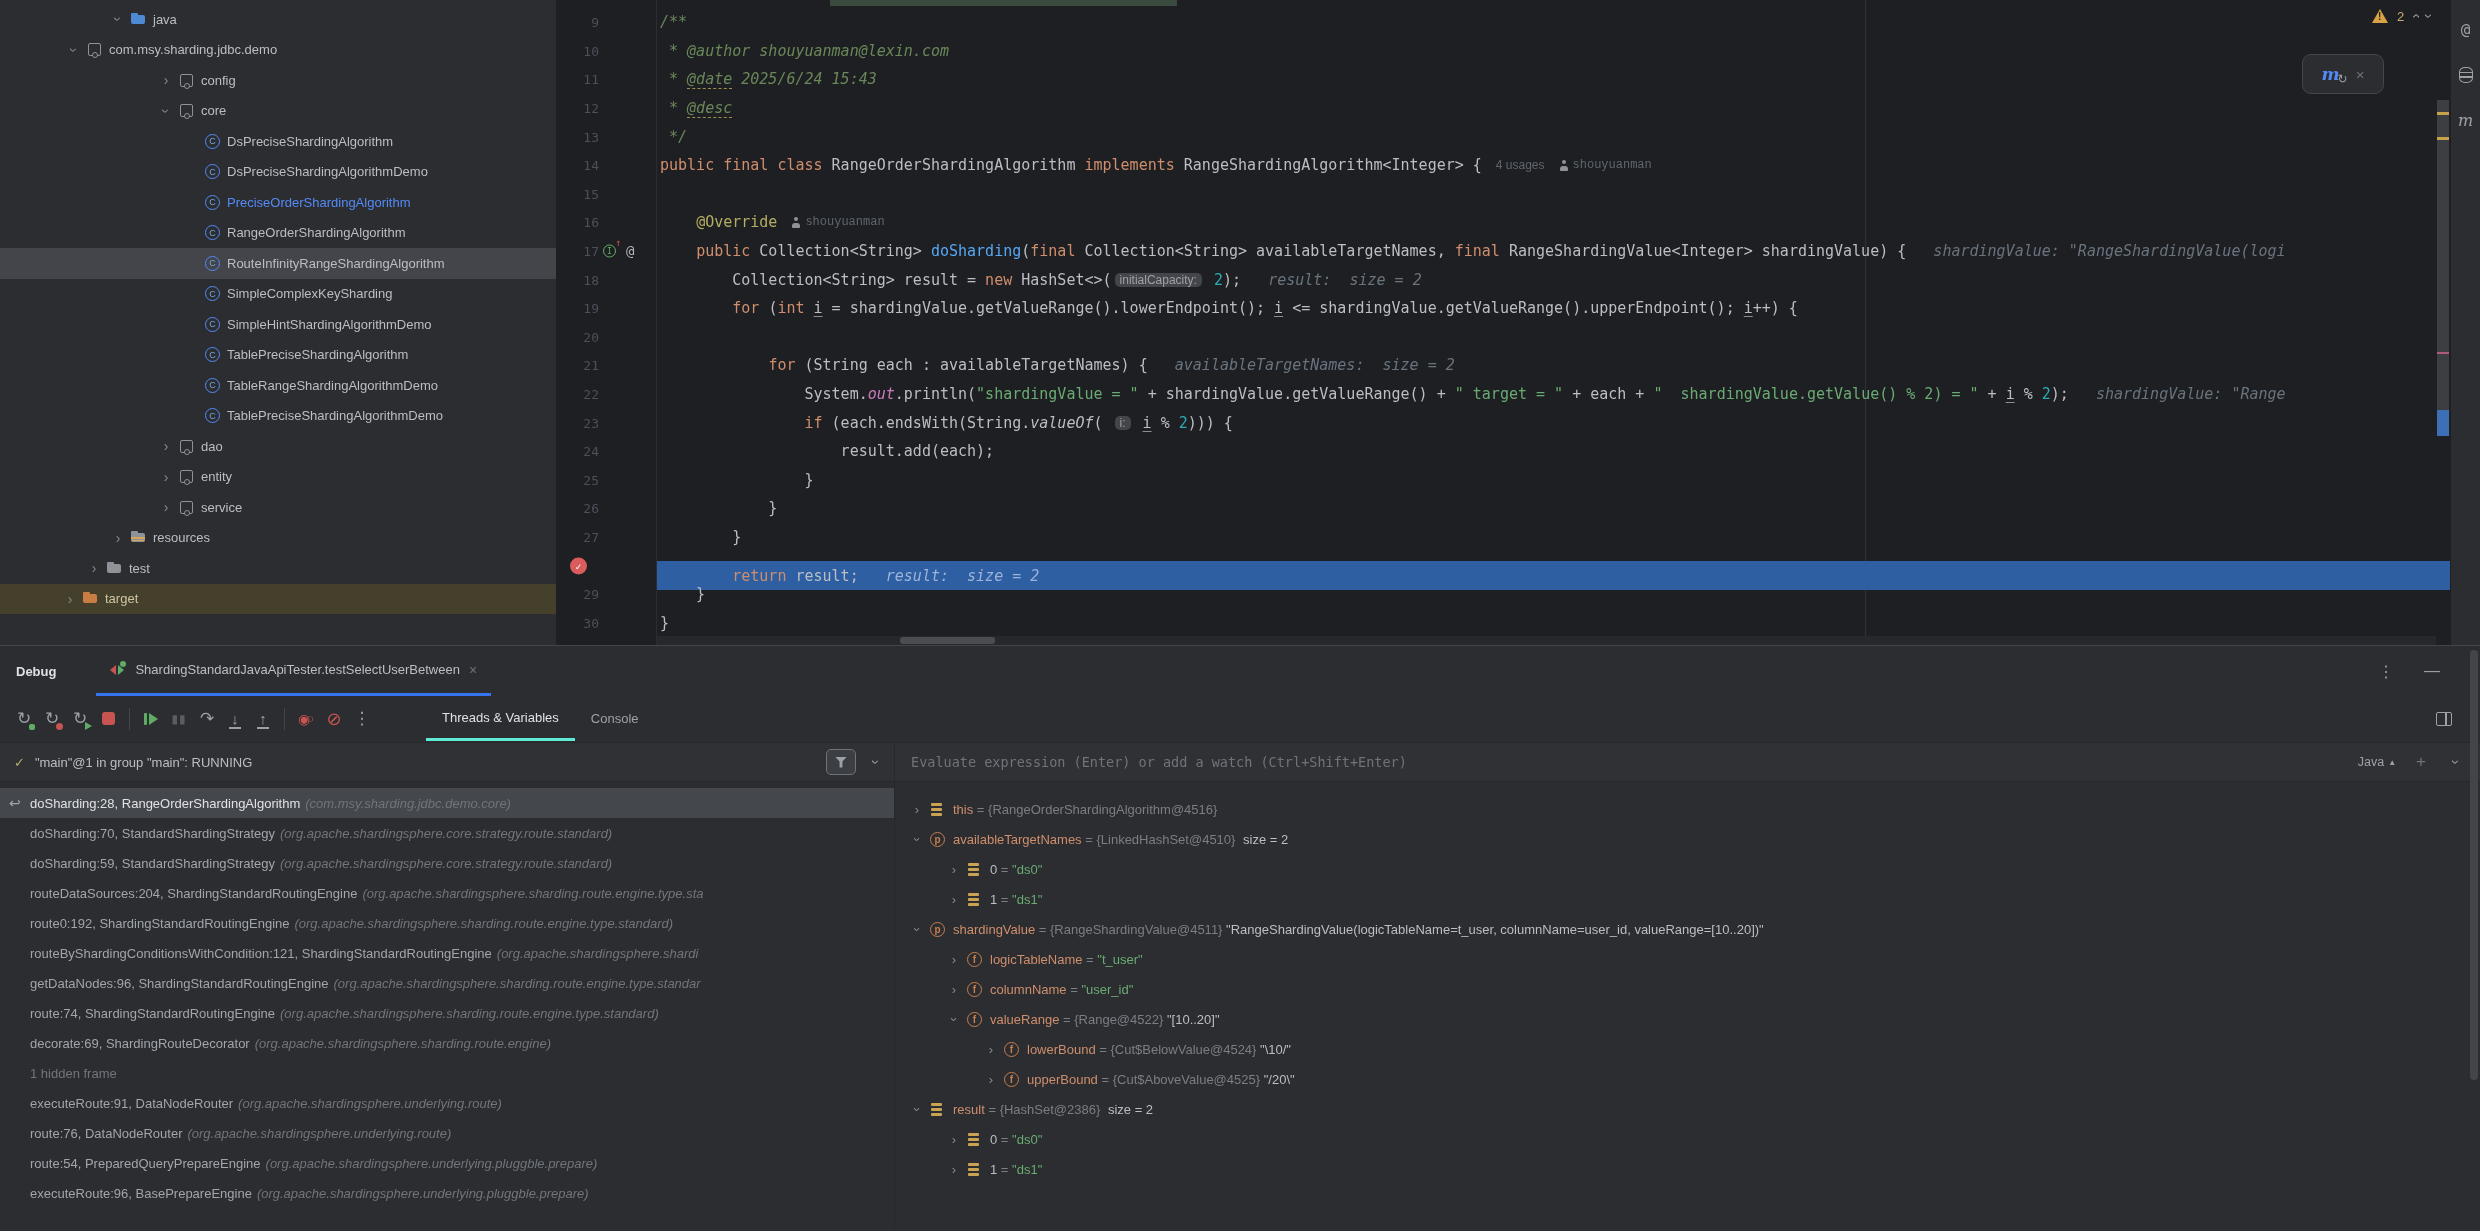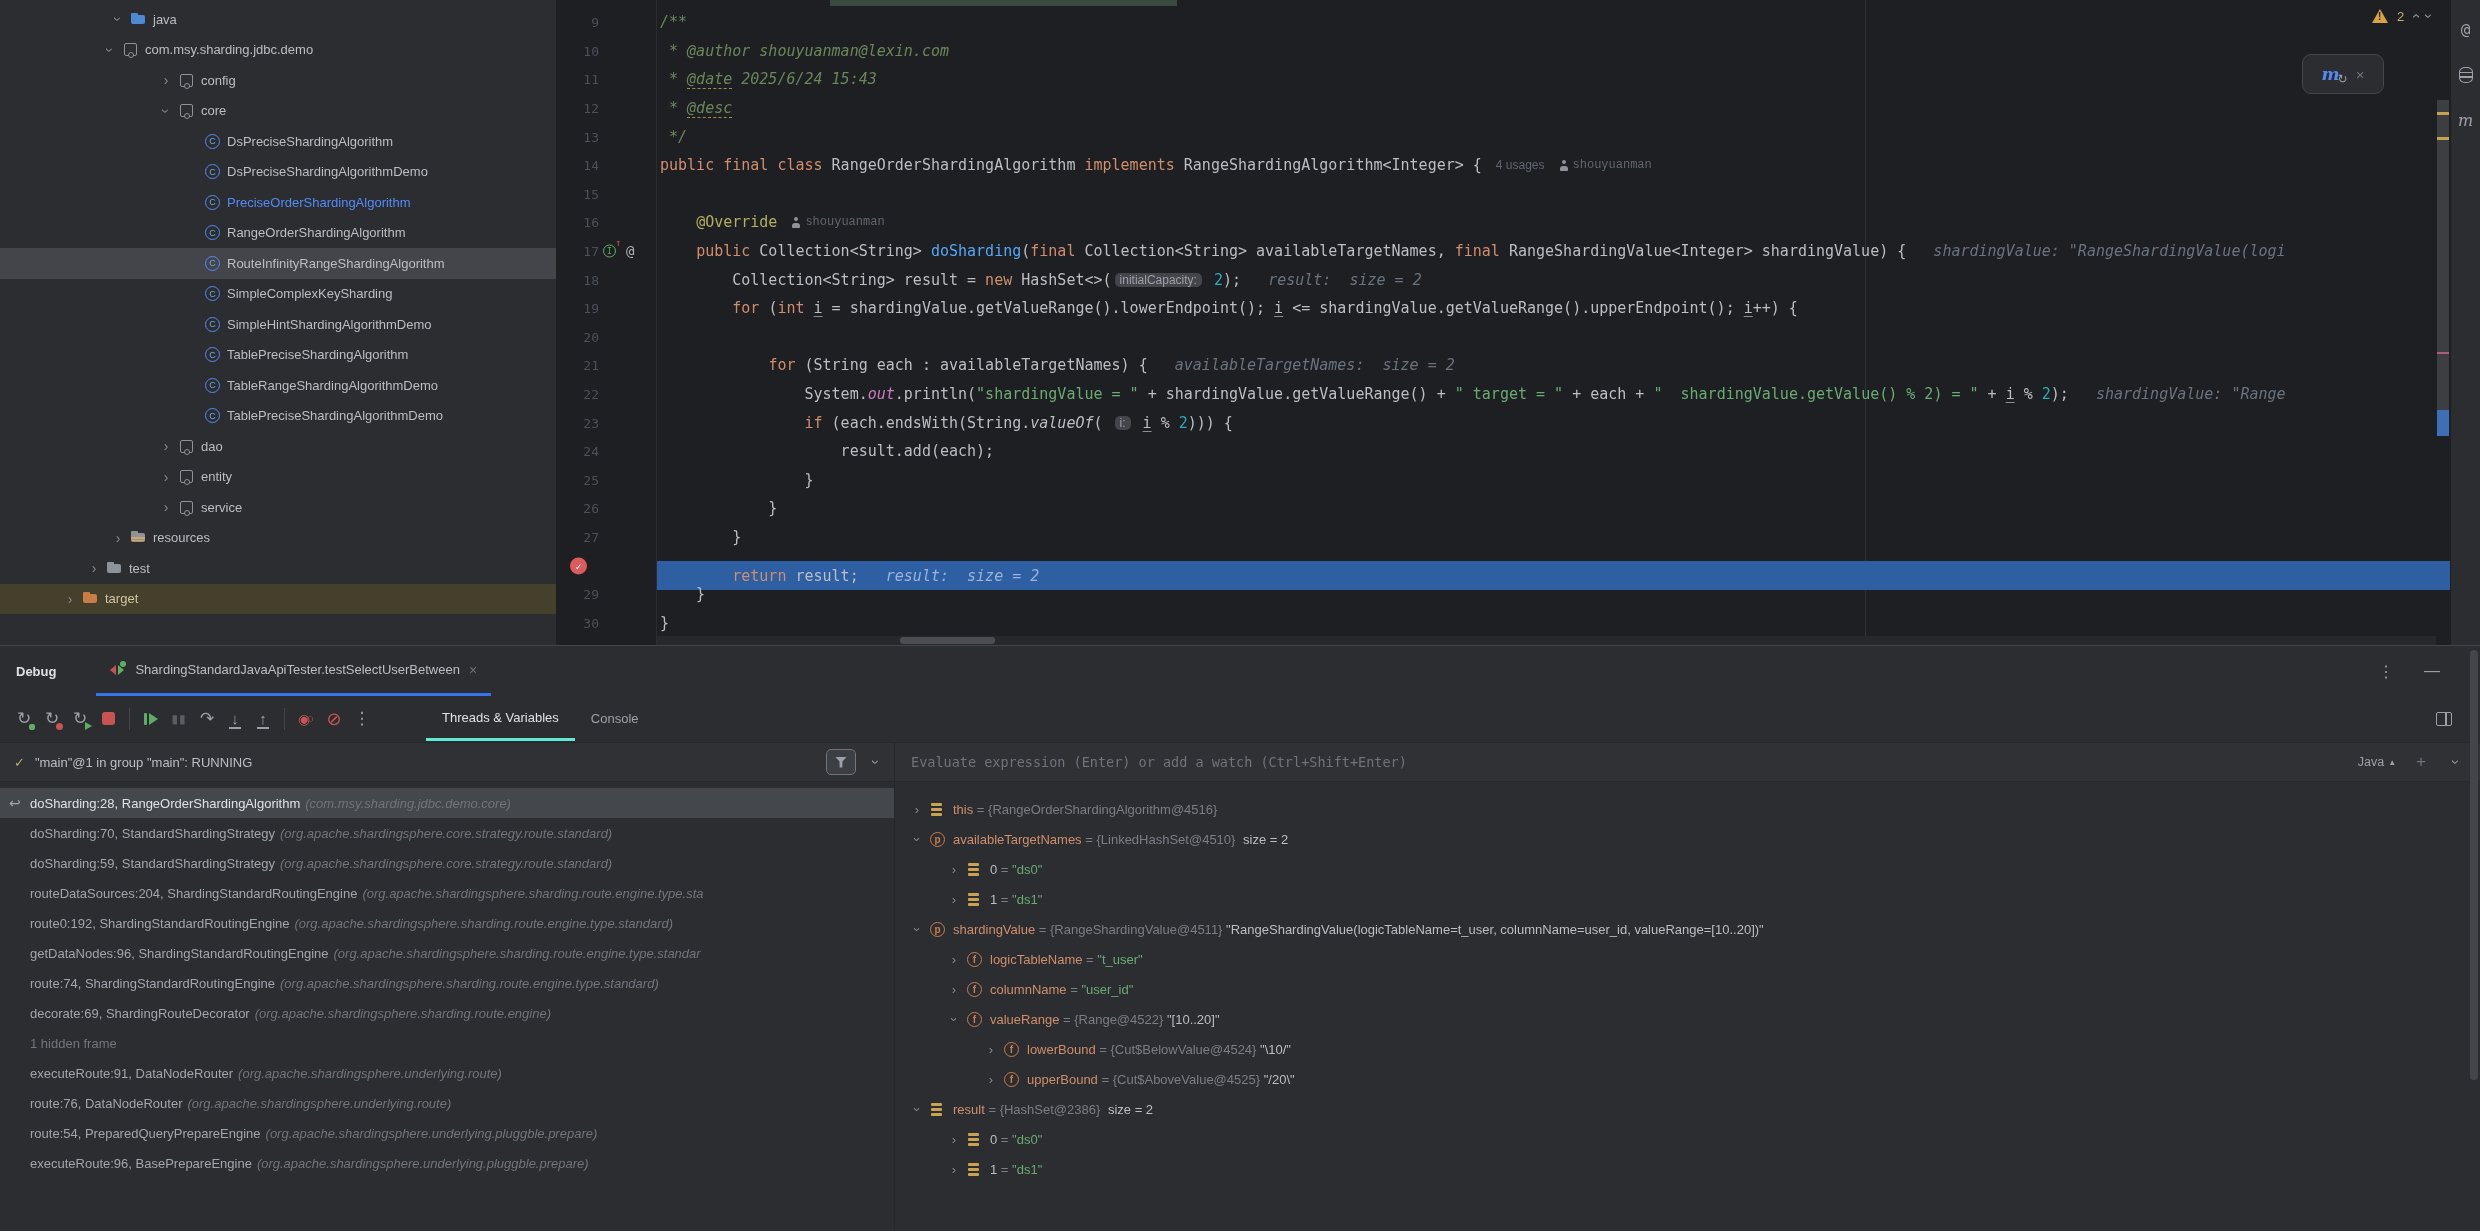--- a/index.html
+++ b/index.html
@@ -159,21 +159,21 @@
 </style>
 </head>
 <body>
 
 <div id="tree">
     <div class="trow" style="padding-left: 108px;">
       <span class="chev down">›</span>
       <span class="tic folder-src"></span>
       <span class="tlabel">java</span>
     </div>
-    <div class="trow" style="padding-left: 100px;">
+    <div class="trow" style="padding-left: 64px;">
       <span class="chev down">›</span>
       <span class="tic package"></span>
       <span class="tlabel">com.msy.sharding.jdbc.demo</span>
     </div>
     <div class="trow" style="padding-left: 156px;">
       <span class="chev">›</span>
       <span class="tic package"></span>
       <span class="tlabel">config</span>
     </div>
     <div class="trow" style="padding-left: 156px;">
@@ -388,20 +388,24 @@
       </div>
       <div class="frow">
         <span class="fm">routeDataSources:204, ShardingStandardRoutingEngine </span>
         <span class="fp">(org.apache.shardingsphere.sharding.route.engine.type.sta</span>
       </div>
       <div class="frow">
         <span class="fm">route0:192, ShardingStandardRoutingEngine </span>
         <span class="fp">(org.apache.shardingsphere.sharding.route.engine.type.standard)</span>
       </div>
       <div class="frow">
+        <span class="fm">routeByShardingConditionsWithCondition:121, ShardingStandardRoutingEngine </span>
+        <span class="fp">(org.apache.shardingsphere.shardi</span>
+      </div>
+      <div class="frow">
         <span class="fm">getDataNodes:96, ShardingStandardRoutingEngine </span>
         <span class="fp">(org.apache.shardingsphere.sharding.route.engine.type.standar</span>
       </div>
       <div class="frow">
         <span class="fm">route:74, ShardingStandardRoutingEngine </span>
         <span class="fp">(org.apache.shardingsphere.sharding.route.engine.type.standard)</span>
       </div>
       <div class="frow">
         <span class="fm">decorate:69, ShardingRouteDecorator </span>
         <span class="fp">(org.apache.shardingsphere.sharding.route.engine)</span>

